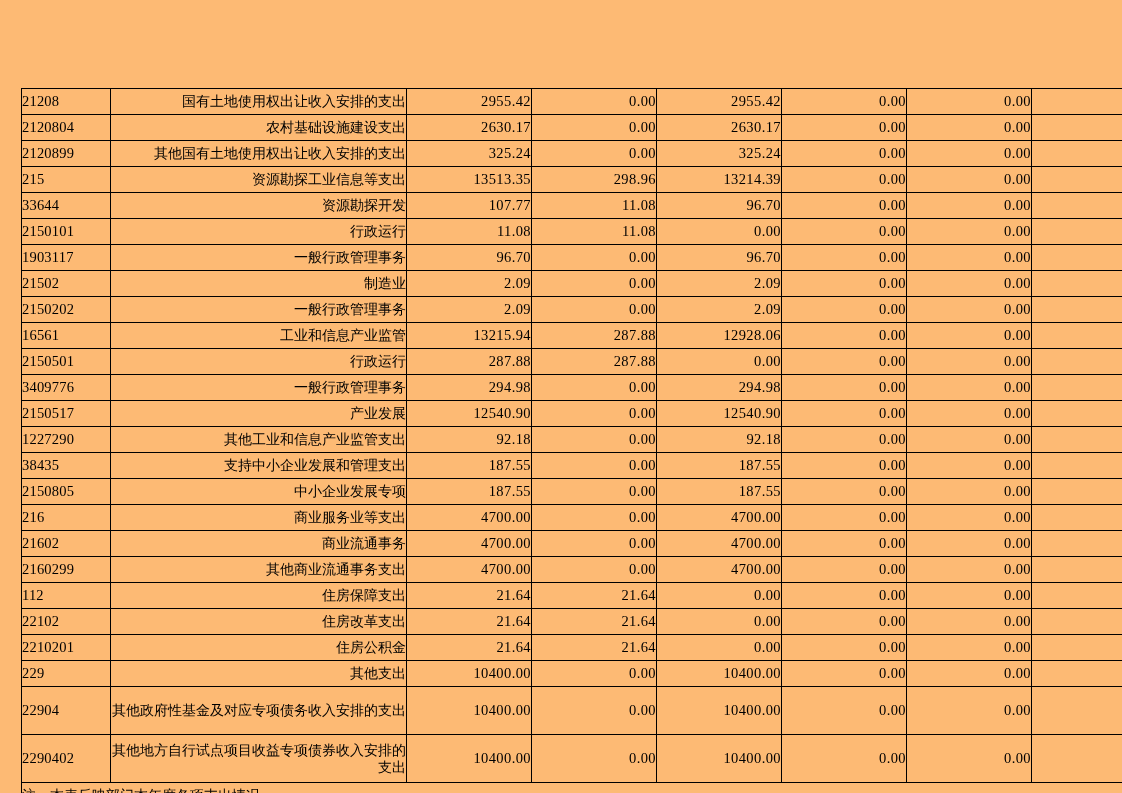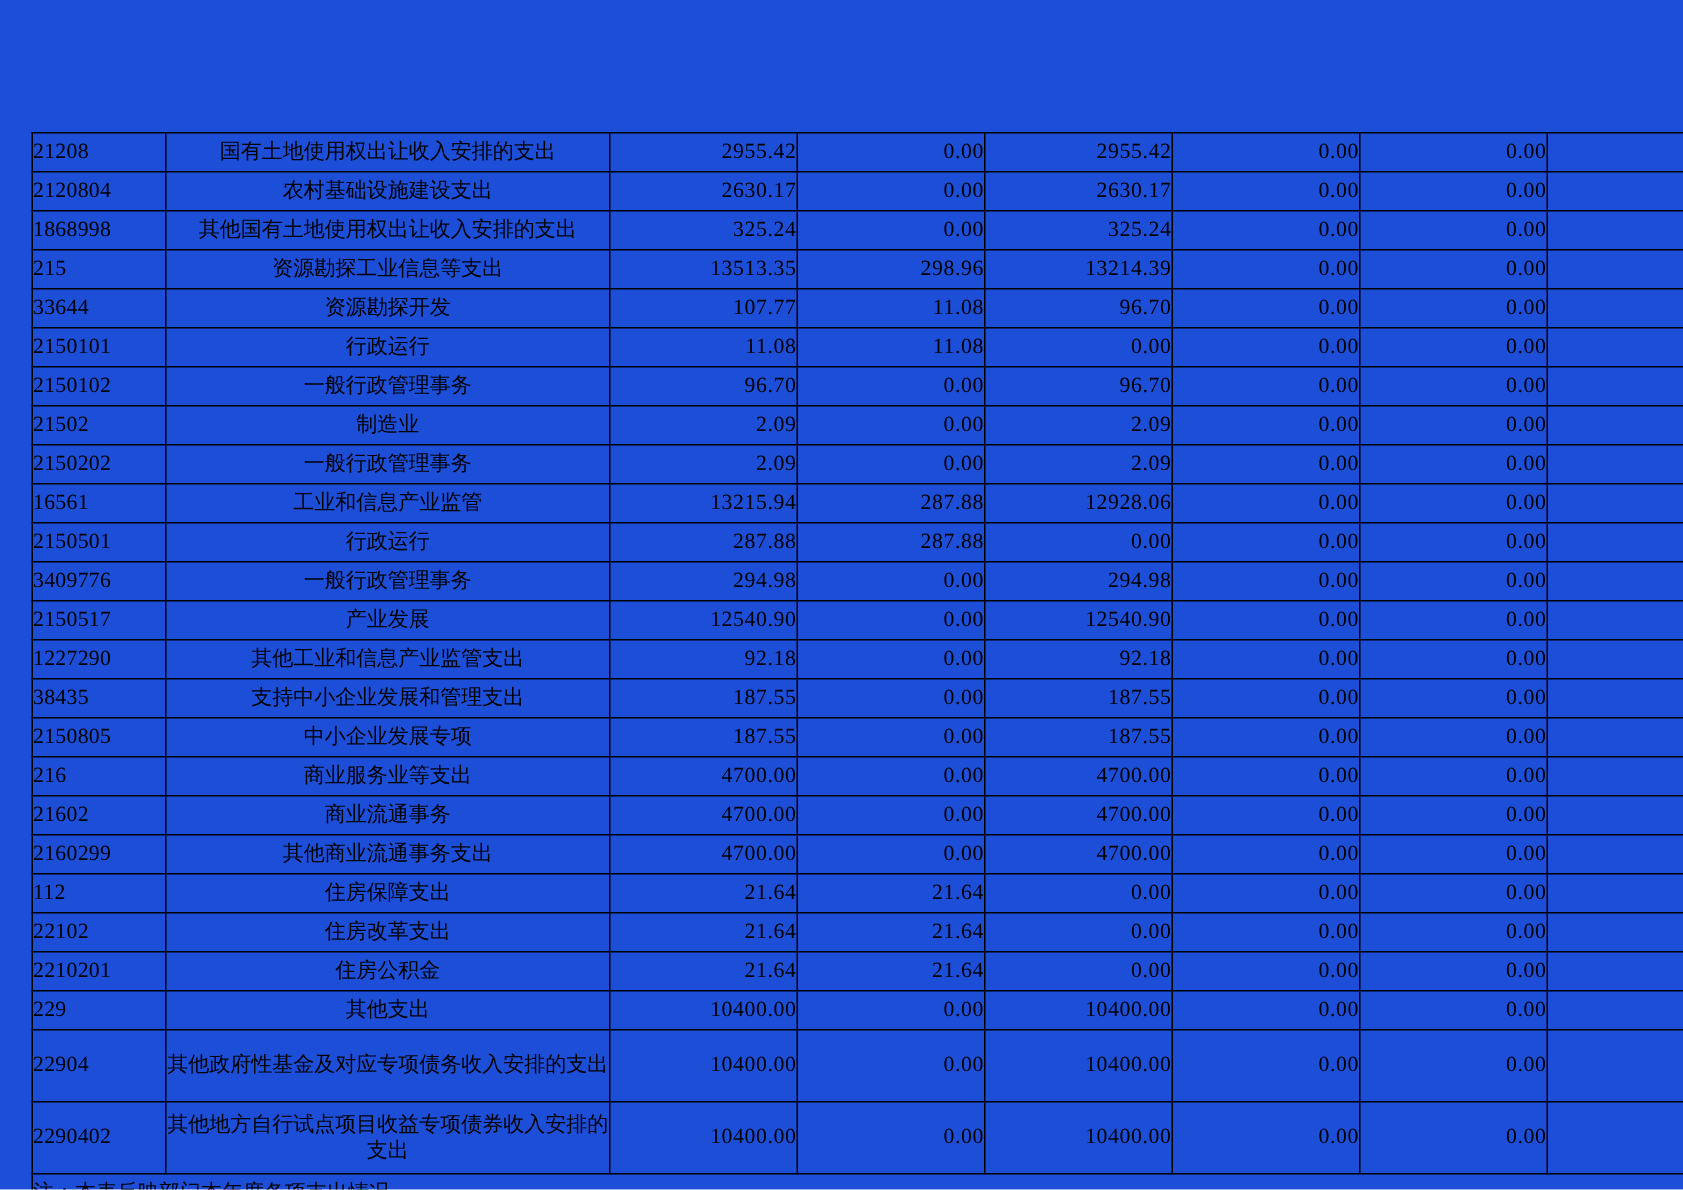--- a/index.html
+++ b/index.html
@@ -13,21 +13,21 @@
     font-family: "Liberation Serif", serif;
     color: #000000;
     position: relative;
   }
   .page {
     position: absolute;
     left: 0;
     top: 0;
     width: 1122px;
     height: 793px;
-    background: #1d4ed8;
+    background: #fdba74;
   }
   .table-wrap {
     position: absolute;
     left: 21px;
     top: 88px;
     width: 1080px;
   }
   table.budget {
     border-collapse: collapse;
     table-layout: fixed;
@@ -45,21 +45,21 @@
     width: 88px;
     padding-left: 5px;
     text-align: left;
     font-family: "Liberation Serif", serif;
     letter-spacing: 0.2px;
   }
   td.name {
     width: 295px;
     padding-left: 6px;
     padding-right: 3px;
-    text-align: center;
+    text-align: right;
     font-family: "DejaVu Sans", sans-serif;
     font-size: 14px;
   }
   td.num {
     width: 124px;
     padding-right: 7px;
     text-align: right;
     font-family: "Liberation Serif", serif;
     letter-spacing: 0.4px;
   }
@@ -100,21 +100,21 @@
             <td class="code">2120804</td>
             <td class="name">农村基础设施建设支出</td>
             <td class="num">2630.17</td>
             <td class="num">0.00</td>
             <td class="num">2630.17</td>
             <td class="num">0.00</td>
             <td class="num">0.00</td>
             <td class="num wide">0.00</td>
           </tr>
           <tr>
-            <td class="code">1868998</td>
+            <td class="code">2120899</td>
             <td class="name">其他国有土地使用权出让收入安排的支出</td>
             <td class="num">325.24</td>
             <td class="num">0.00</td>
             <td class="num">325.24</td>
             <td class="num">0.00</td>
             <td class="num">0.00</td>
             <td class="num wide">0.00</td>
           </tr>
           <tr>
             <td class="code">215</td>
@@ -140,21 +140,21 @@
             <td class="code">2150101</td>
             <td class="name">行政运行</td>
             <td class="num">11.08</td>
             <td class="num">11.08</td>
             <td class="num">0.00</td>
             <td class="num">0.00</td>
             <td class="num">0.00</td>
             <td class="num wide">0.00</td>
           </tr>
           <tr>
-            <td class="code">2150102</td>
+            <td class="code">1903117</td>
             <td class="name">一般行政管理事务</td>
             <td class="num">96.70</td>
             <td class="num">0.00</td>
             <td class="num">96.70</td>
             <td class="num">0.00</td>
             <td class="num">0.00</td>
             <td class="num wide">0.00</td>
           </tr>
           <tr>
             <td class="code">21502</td>

